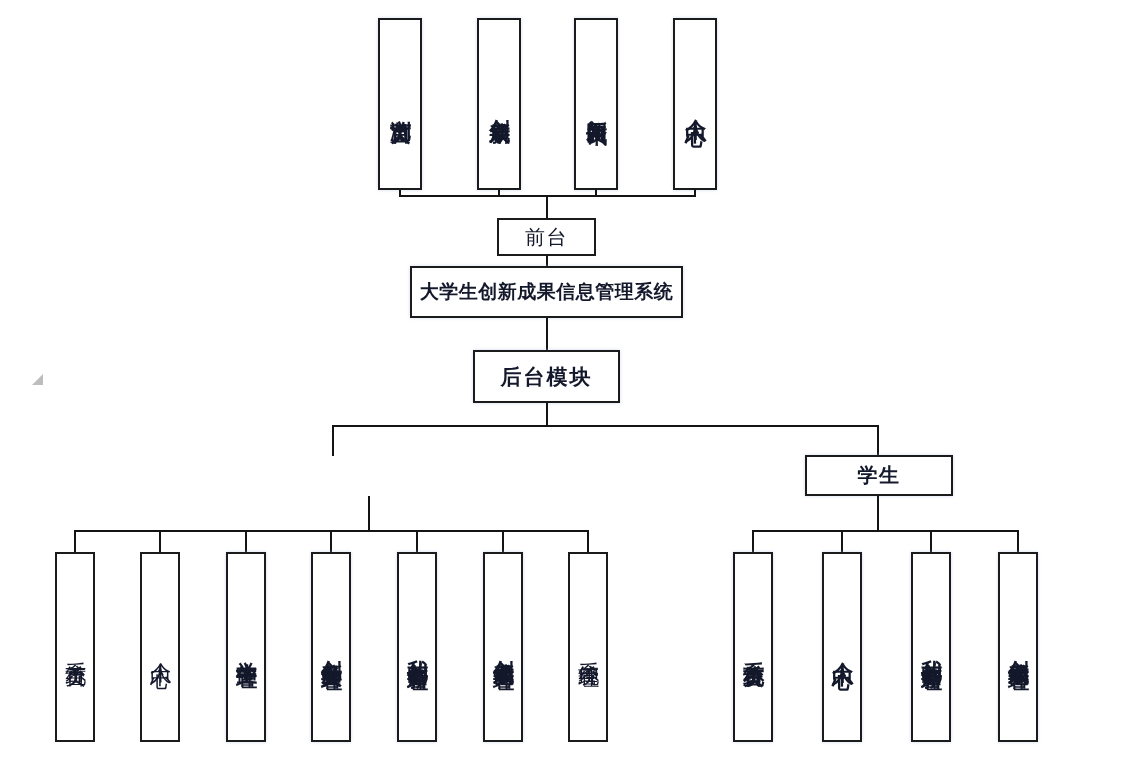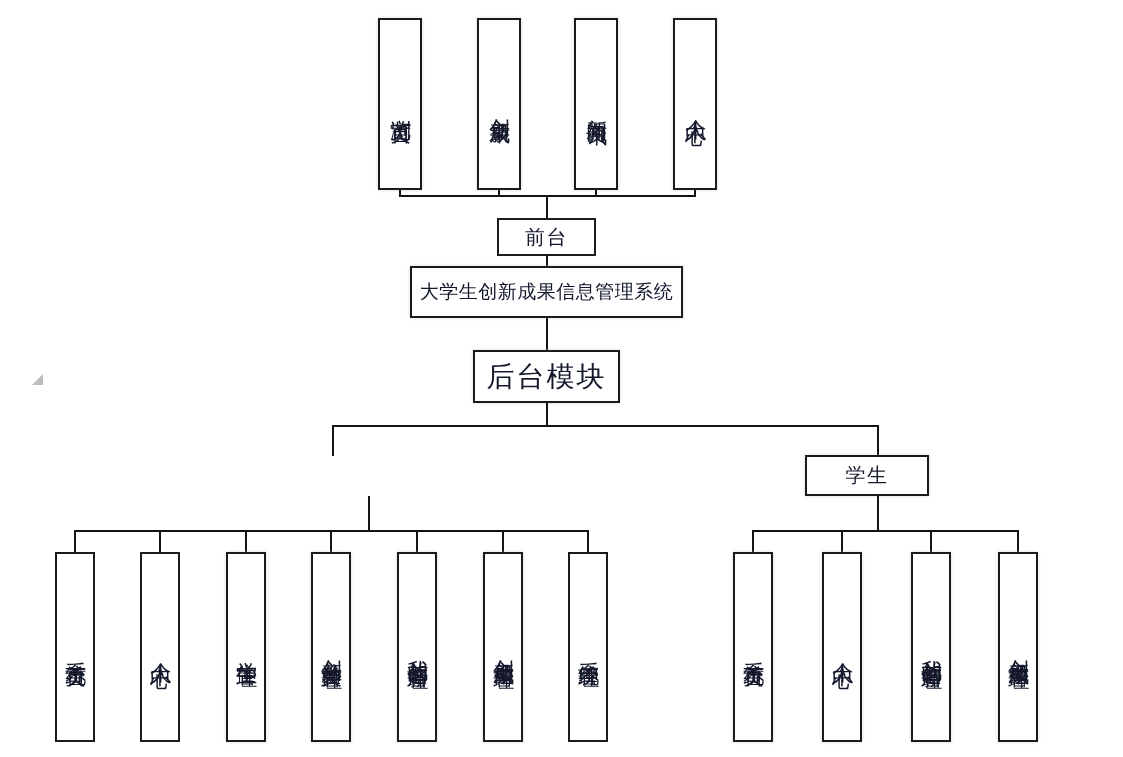--- a/index.html
+++ b/index.html
@@ -26,20 +26,21 @@
     border: 2px solid #1b1b1b;
     background: #ffffff;
     display: flex;
     align-items: center;
     justify-content: center;
     color: #14182b;
   }
   .box.soft {
     border-width: 2px;
     box-shadow: 0 0 3px rgba(170,190,225,0.55);
+    font-weight: bold;
   }
 
   
   .vbox {
     writing-mode: vertical-rl;
     text-orientation: upright;
     letter-spacing: 2px;
     font-size: 21px;
     line-height: 1.12;
     padding-top: 4px;
@@ -56,21 +57,21 @@
     font-size: 20px;
     letter-spacing: 1.5px;
     font-family: "Liberation Sans", "DejaVu Sans", sans-serif;
     white-space: nowrap;
   }
   .hbox.title-box {
     font-size: 19px;
     letter-spacing: 0.5px;
   }
   .hbox.module-box {
-    font-size: 28px;
+    font-size: 21px;
     letter-spacing: 2px;
   }
 
   
   .ln {
     position: absolute;
     background: #141414;
   }
   .ln.h { height: 2px; }
   .ln.v { width: 2px; }
@@ -130,21 +131,21 @@
     <span>后台模块</span>
   </div>
 
   <div class="ln v" style="left:546px; top:403px; height:24px;"></div>
 
   <div class="ln h" style="left:332px; top:425px; width:547px;"></div>
   <div class="ln v" style="left:332px; top:425px; height:31px;"></div>
   <div class="ln v" style="left:877px; top:425px; height:31px;"></div>
 
 
-  <div class="box soft hbox" style="left:805px; top:455px; width:124px; height:41px;">
+  <div class="box soft hbox" style="left:805px; top:455px; width:148px; height:41px;">
     <span>学生</span>
   </div>
 
   <div class="ln v" style="left:368px; top:496px; height:35px;"></div>
   <div class="ln h" style="left:74px; top:530px; width:515px;"></div>
 
   <div class="ln v" style="left:74px; top:530px; height:24px;"></div>
   <div class="ln v" style="left:159px; top:530px; height:24px;"></div>
   <div class="ln v" style="left:245px; top:530px; height:24px;"></div>
   <div class="ln v" style="left:330px; top:530px; height:24px;"></div>

